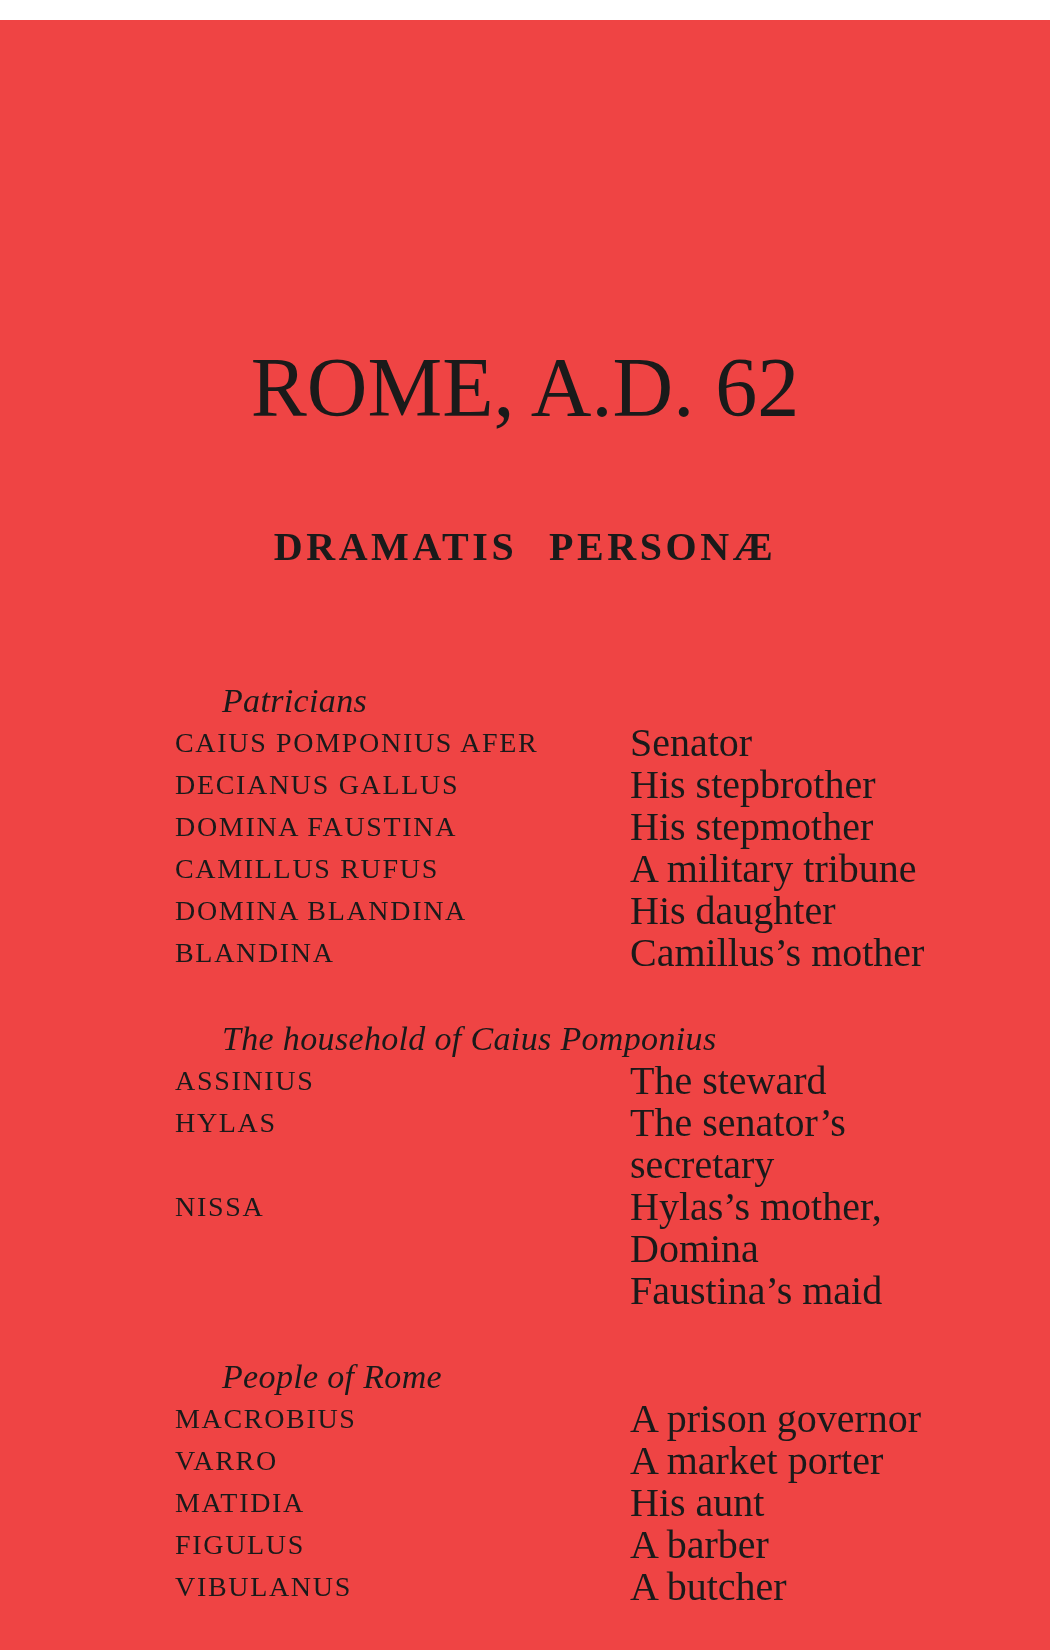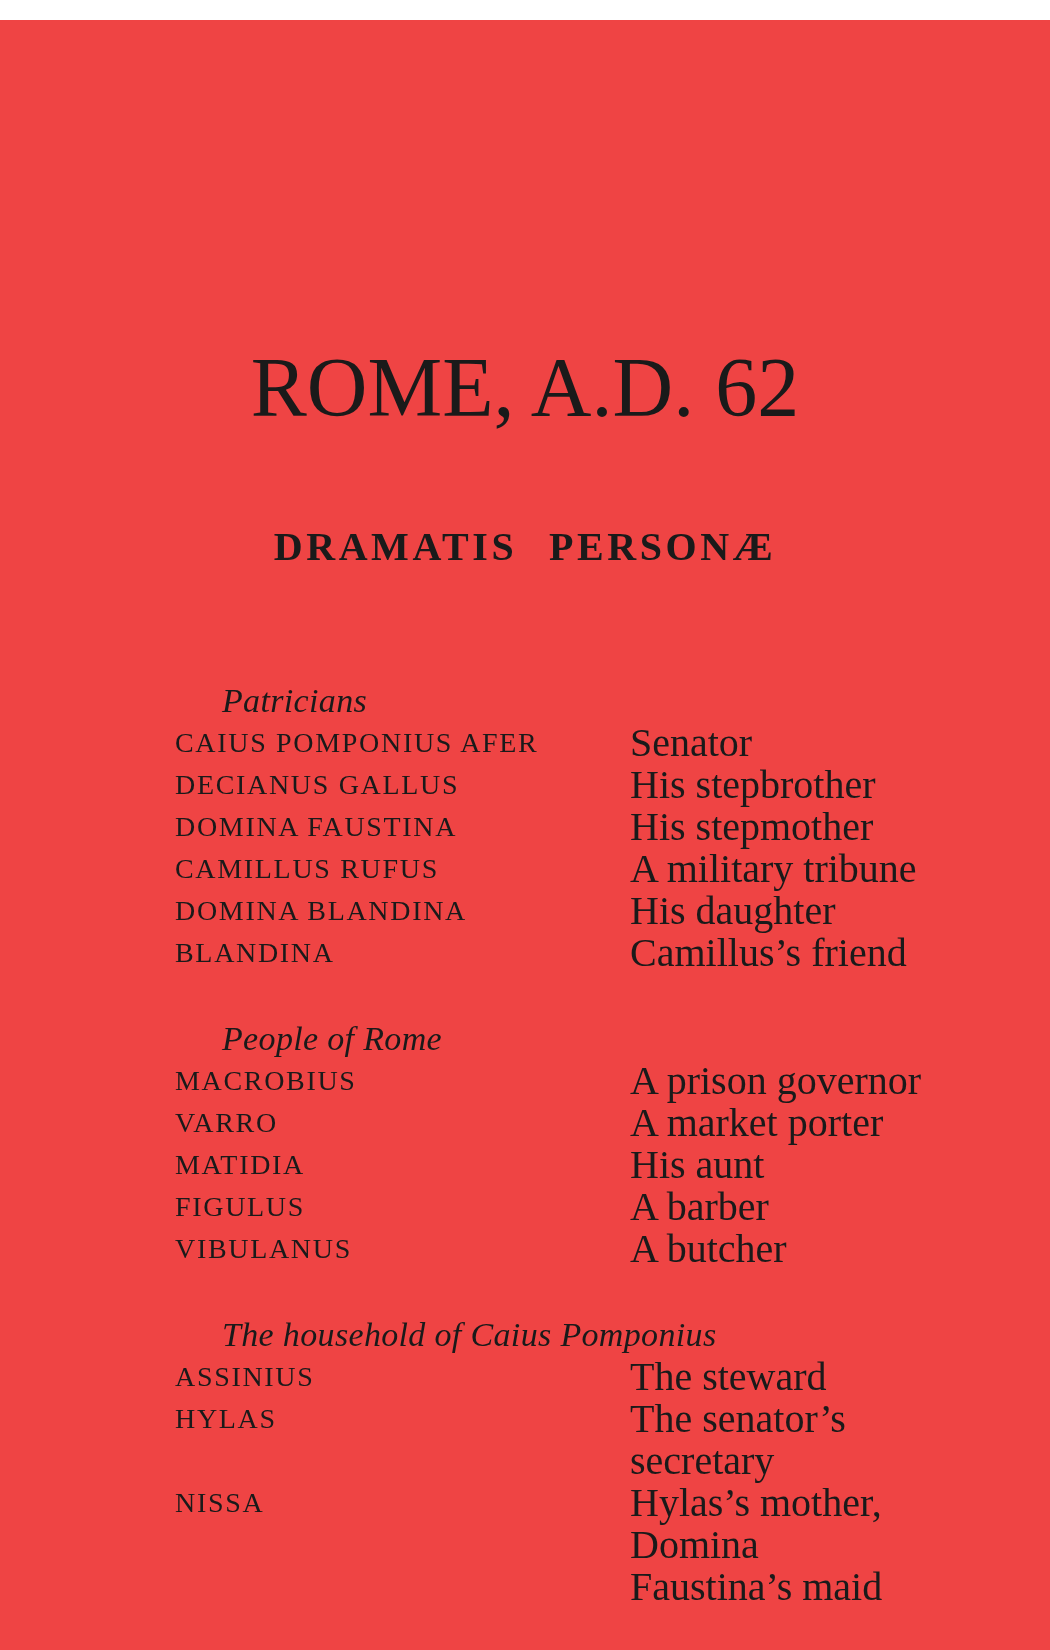--- a/index.html
+++ b/index.html
@@ -99,21 +99,37 @@
         <div class="cast-row">
           <div class="cast-name">CAMILLUS RUFUS</div>
           <div class="cast-desc">A military tribune</div>
         </div>
         <div class="cast-row">
           <div class="cast-name">DOMINA BLANDINA</div>
           <div class="cast-desc">His daughter</div>
         </div>
         <div class="cast-row">
           <div class="cast-name">BLANDINA</div>
-          <div class="cast-desc">Camillus’s friend</div>
+          <div class="cast-desc">Camillus’s mother</div>
+        </div>
+      </section>
+      <section class="cast-section">
+        <div class="section-heading">The household of Caius Pomponius</div>
+        <div class="cast-row">
+          <div class="cast-name">ASSINIUS</div>
+          <div class="cast-desc">The steward</div>
+        </div>
+        <div class="cast-row">
+          <div class="cast-name">HYLAS</div>
+          <div class="cast-desc">The senator’s secretary</div>
+        </div>
+        <div class="cast-row">
+          <div class="cast-name">NISSA</div>
+          <div class="cast-desc">Hylas’s mother, Domina
+Faustina’s maid</div>
         </div>
       </section>
       <section class="cast-section">
         <div class="section-heading">People of Rome</div>
         <div class="cast-row">
           <div class="cast-name">MACROBIUS</div>
           <div class="cast-desc">A prison governor</div>
         </div>
         <div class="cast-row">
           <div class="cast-name">VARRO</div>
@@ -125,30 +141,14 @@
         </div>
         <div class="cast-row">
           <div class="cast-name">FIGULUS</div>
           <div class="cast-desc">A barber</div>
         </div>
         <div class="cast-row">
           <div class="cast-name">VIBULANUS</div>
           <div class="cast-desc">A butcher</div>
         </div>
       </section>
-      <section class="cast-section">
-        <div class="section-heading">The household of Caius Pomponius</div>
-        <div class="cast-row">
-          <div class="cast-name">ASSINIUS</div>
-          <div class="cast-desc">The steward</div>
-        </div>
-        <div class="cast-row">
-          <div class="cast-name">HYLAS</div>
-          <div class="cast-desc">The senator’s secretary</div>
-        </div>
-        <div class="cast-row">
-          <div class="cast-name">NISSA</div>
-          <div class="cast-desc">Hylas’s mother, Domina
-Faustina’s maid</div>
-        </div>
-      </section>
     </div>
 </div>
 
 </body></html>

